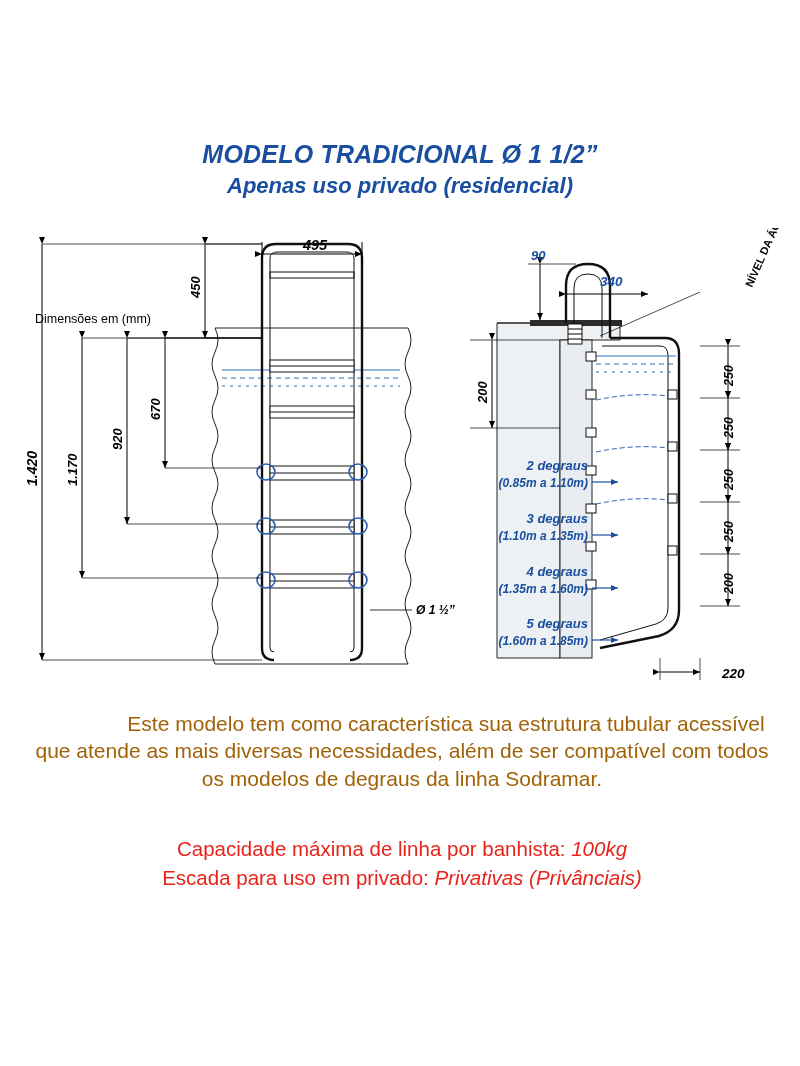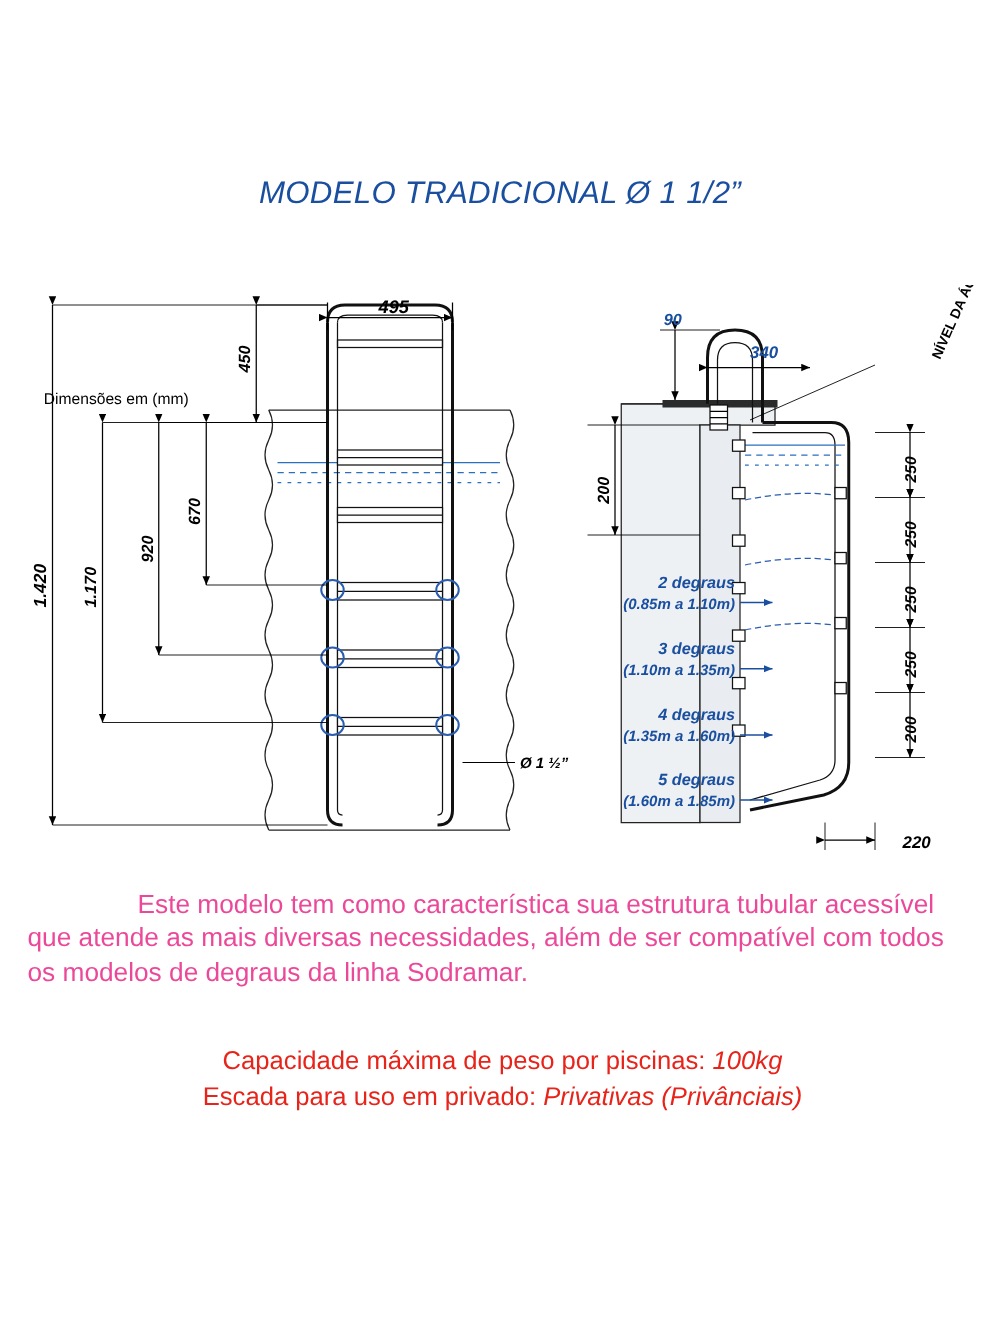--- a/index.html
+++ b/index.html
@@ -10,52 +10,53 @@
     font-family:"Liberation Sans", sans-serif;
     color:#000;
     position:relative;
     overflow:hidden;
   }
   .page{position:relative;width:800px;height:1066px;}
 
   
   .title-block{
     position:absolute;left:0;top:140px;width:800px;text-align:center;
-    color:#1a4fa0;font-style:italic;font-weight:normal;
+    color:#1a4fa0;font-style:italic;font-weight:bold;
   }
   .title-line1{font-size:25px;letter-spacing:.2px;}
   .title-line2{font-size:22px;margin-top:4px;}
 
   
   .drawing{position:absolute;left:0;top:228px;width:800px;height:470px;}
   .drawing svg{display:block;}
 
   
   .body-text{
     position:absolute;left:22px;top:710px;width:760px;
-    font-size:21px;line-height:1.30;color:#ec4899;
-    text-align:left;
+    font-size:21px;line-height:1.30;color:#a16207;
+    text-align:center;
   }
   .body-text .indent{display:inline-block;width:88px;}
 
   
   .red-notes{
     position:absolute;left:22px;top:835px;width:760px;
     color:#e8231a;font-size:20.5px;line-height:1.40;text-align:center;
   }
   .red-notes b{font-weight:normal;font-style:italic;}
   .red-notes .ln{display:block;}
 </style>
 </head>
 <body>
 
 <div class="page">
 
   <div class="title-block">
     <div class="title-line1">MODELO TRADICIONAL Ø 1 1/2”</div>
+    <div class="title-line2">Apenas uso privado (residencial)</div>
   </div>
 
   <div class="drawing">
     <svg width="800" height="470" viewBox="0 0 800 470" xmlns="http://www.w3.org/2000/svg">
       <defs>
         <marker id="ah" markerWidth="8" markerHeight="8" refX="7" refY="3" orient="auto">
           <path d="M0,0 L7,3 L0,6 z" fill="#000"></path>
         </marker>
         <marker id="ahs" markerWidth="7" markerHeight="7" refX="6" refY="2.5" orient="auto">
           <path d="M0,0 L6,2.5 L0,5 z" fill="#1a4fa0"></path>
@@ -254,20 +255,20 @@
       </g>
     </svg>
   </div>
 
   <div class="body-text">
     <span class="indent"></span><span>Este modelo tem como característica sua estrutura tubular acessível que atende as mais diversas necessidades, além de ser compatível com todos os modelos de degraus da linha Sodramar.</span>
   </div>
 
   <div class="red-notes">
     <span class="ln">
-      <span>Capacidade máxima de peso por piscinas: </span><b>100kg</b>
+      <span>Capacidade máxima de linha por banhista: </span><b>100kg</b>
     </span>
     <span class="ln">
       <span>Escada para uso em privado: </span><b>Privativas (Privânciais)</b>
     </span>
   </div>
 
 </div>
 
 </body></html>

